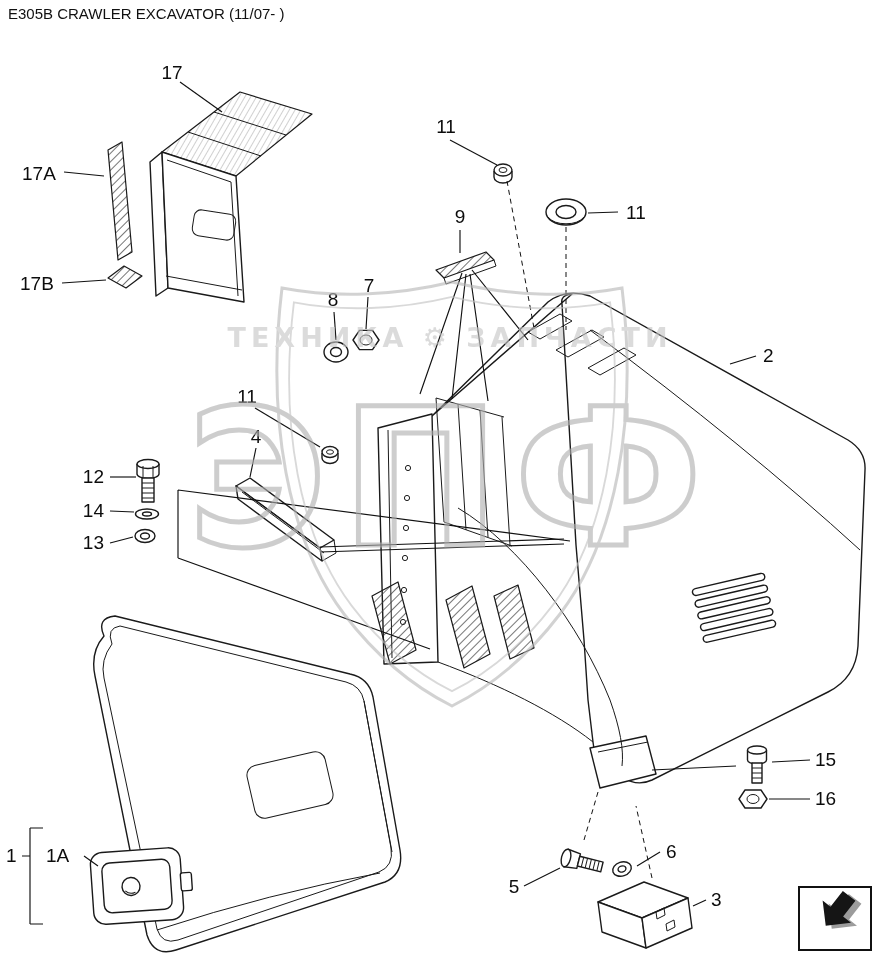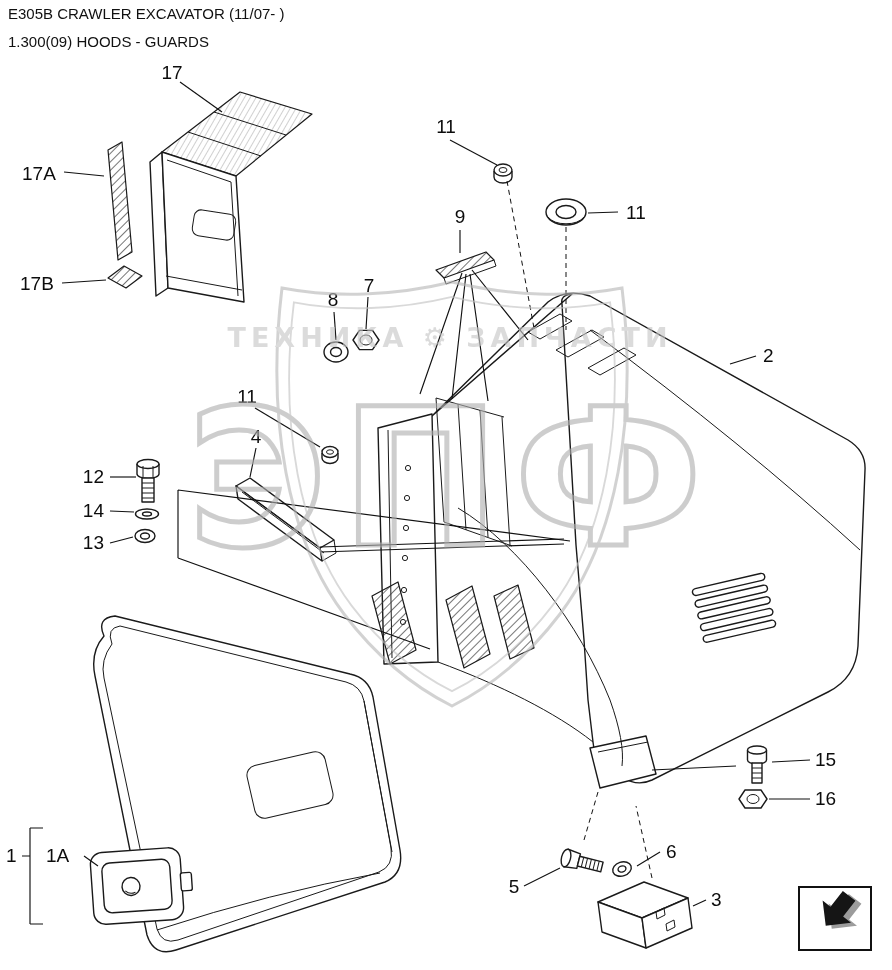--- a/index.html
+++ b/index.html
@@ -20,21 +20,20 @@
   .wm-logo{font:bold 190px "DejaVu Sans",sans-serif;fill:none;stroke:#b0b0b0;
            stroke-width:5px;letter-spacing:14px;}
 </style>
 </head>
 <body>
 
 <div class="page">
 
   <div class="header">
     <div class="t1">E305B CRAWLER EXCAVATOR (11/07- )</div>
-    <div class="t2">1.300(09) HOODS - GUARDS</div>
   </div>
 
   <svg width="892" height="970" viewBox="0 0 892 970">
     <defs>
       <pattern id="hatch" width="6" height="6" patternUnits="userSpaceOnUse" patternTransform="rotate(45)">
         <line x1="0" y1="0" x2="0" y2="6" stroke="#3a3a3a" stroke-width="1.4"></line>
       </pattern>
       <pattern id="hatch2" width="5" height="5" patternUnits="userSpaceOnUse" patternTransform="rotate(30)">
         <line x1="0" y1="0" x2="0" y2="5" stroke="#8a8a8a" stroke-width="0.8"></line>
       </pattern>

